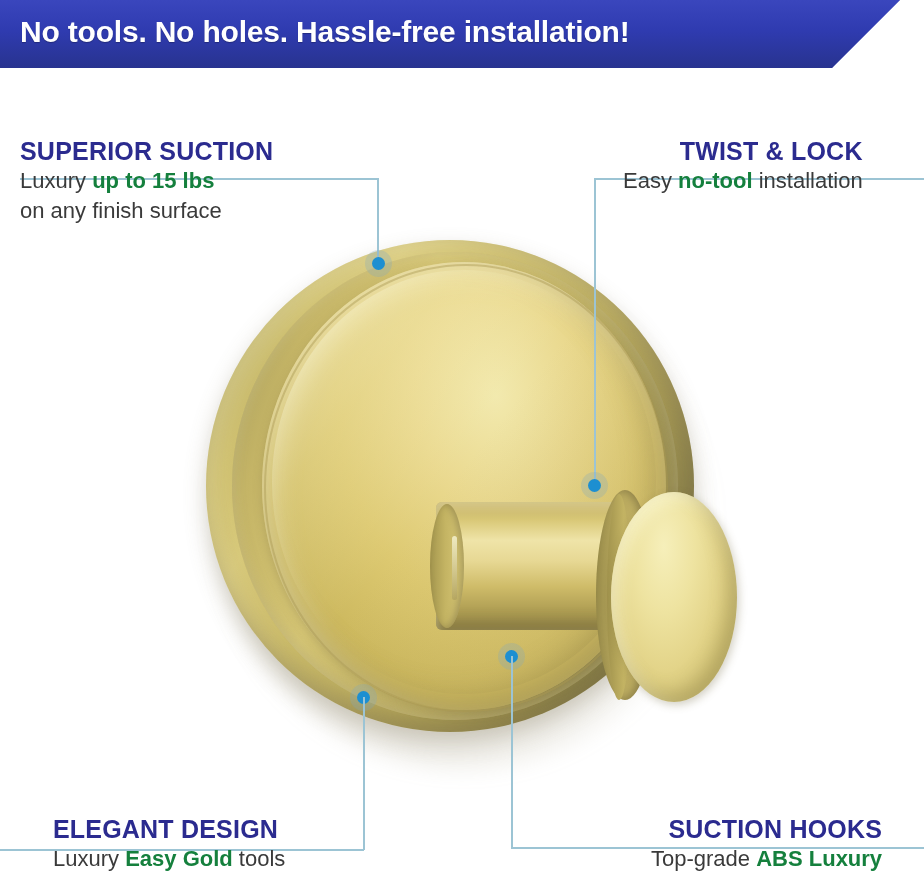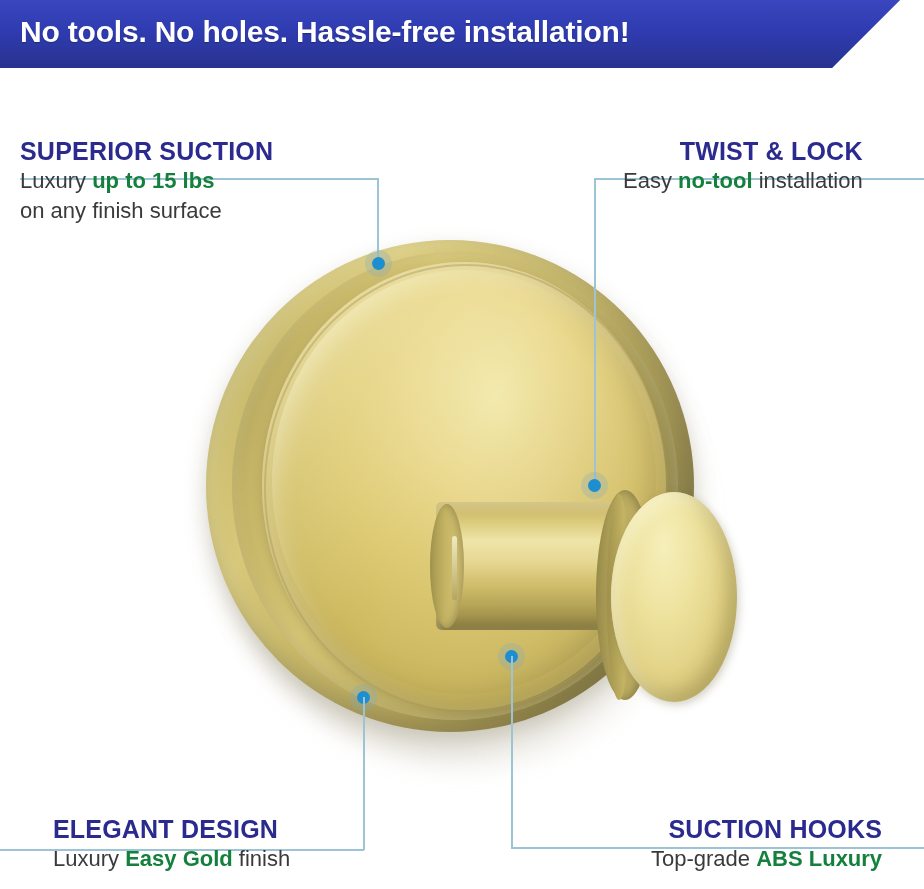--- a/index.html
+++ b/index.html
@@ -193,21 +193,21 @@
     <div class="sub">on any finish surface</div>
   </div>
 
   <div class="callout c-tr">
     <div class="title">TWIST &amp; LOCK</div>
     <div class="sub"><span>Easy </span><b>no-tool</b><span> installation</span></div>
   </div>
 
   <div class="callout c-bl">
     <div class="title">ELEGANT DESIGN</div>
-    <div class="sub"><span>Luxury </span><b>Easy Gold</b><span> finish</span></div>
+    <div class="sub"><span>Luxury </span><b>Easy Gold</b><span> tools</span></div>
   </div>
 
   <div class="callout c-br">
     <div class="title">SUCTION HOOKS</div>
     <div class="sub"><span>Top-grade </span><b>ABS Luxury</b><span></span></div>
   </div>
 
 </div>
 
 </body></html>

